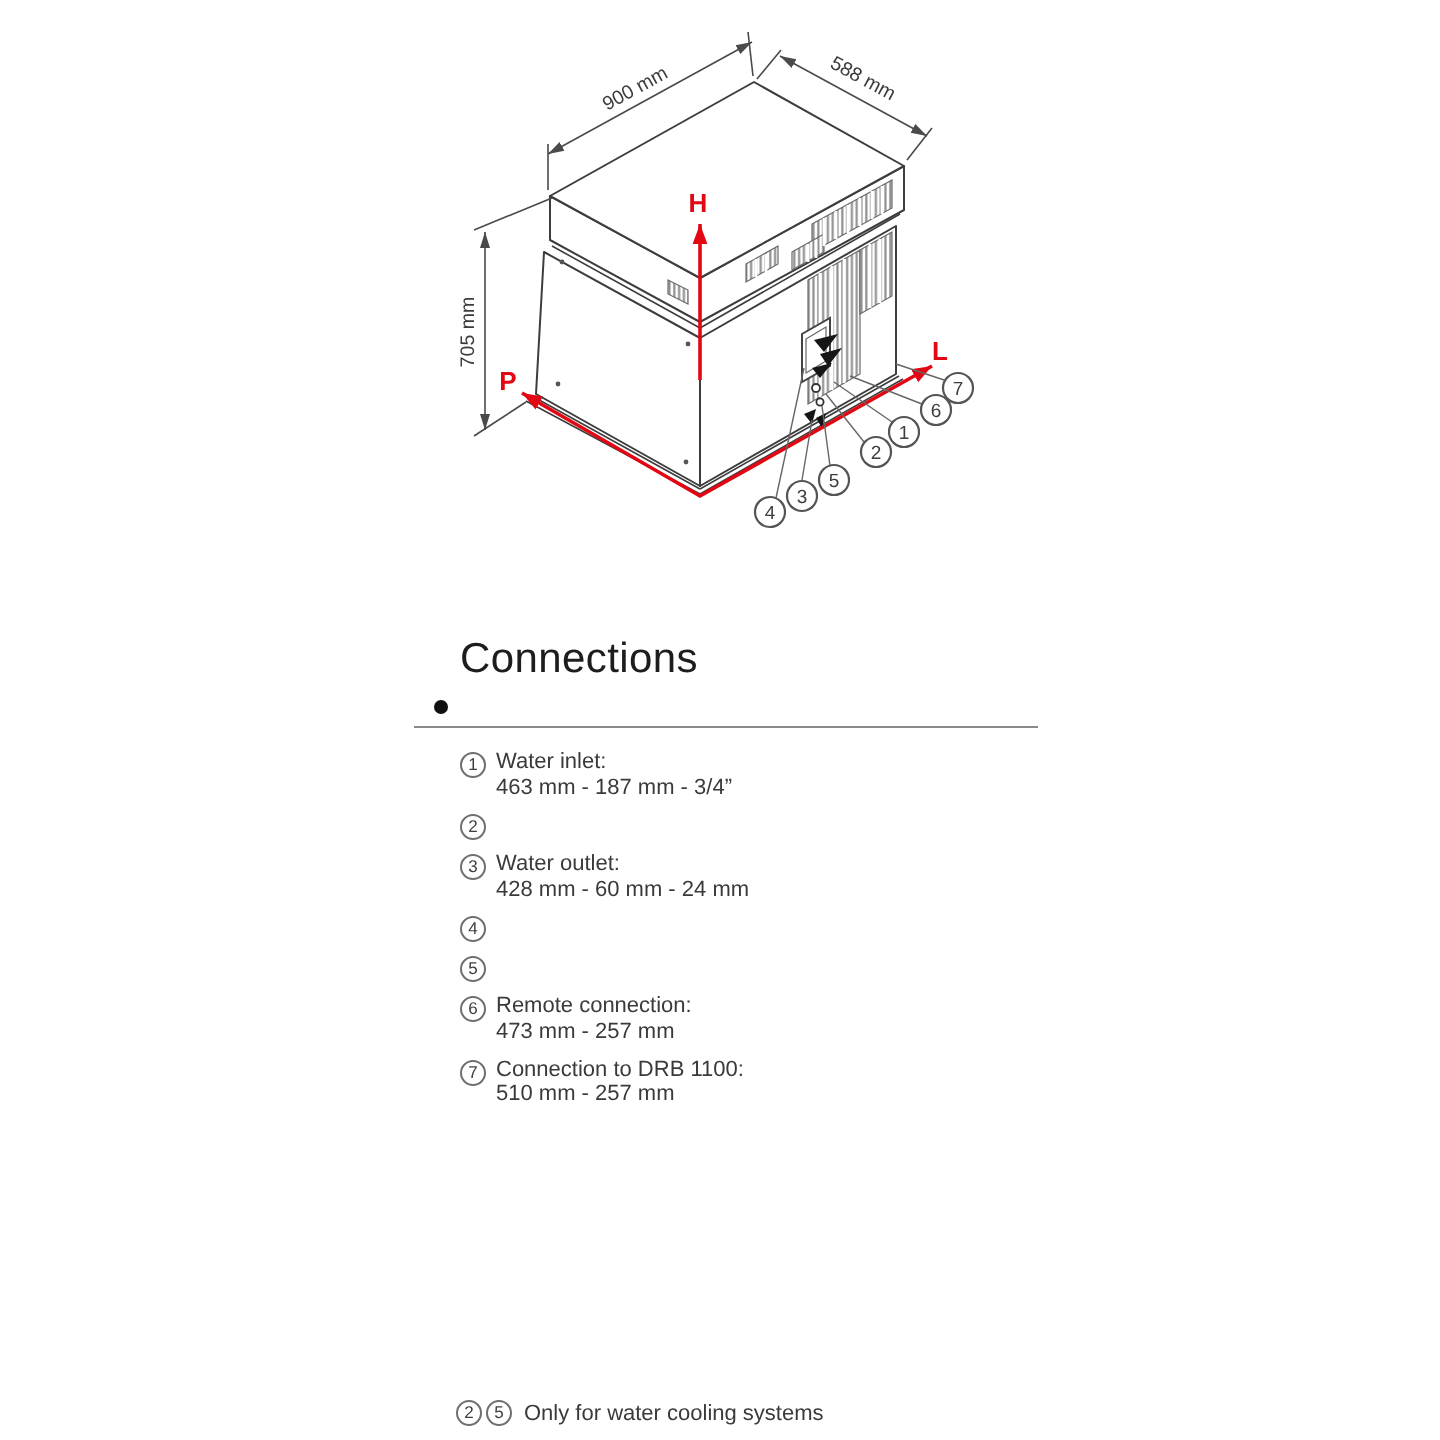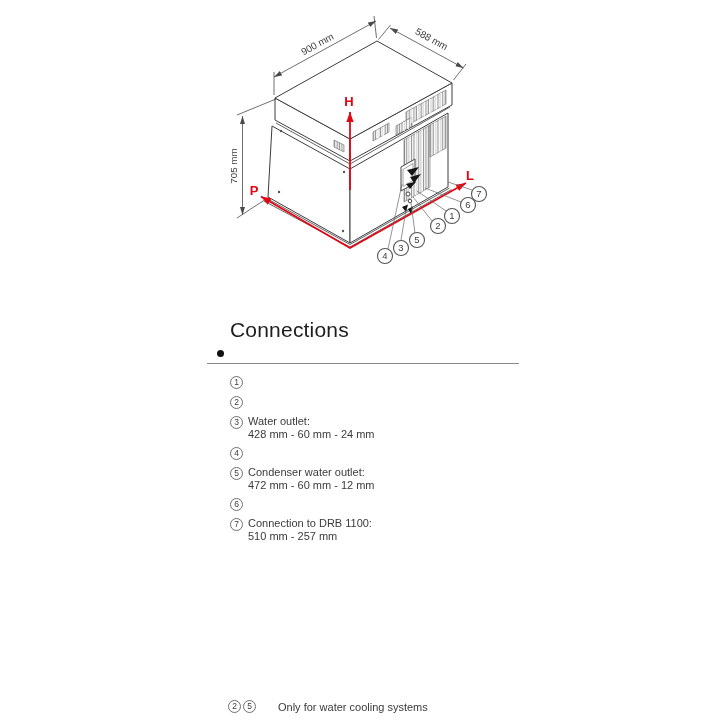--- a/index.html
+++ b/index.html
@@ -22,21 +22,21 @@
   .items{margin:12px 0 0 23px;}
   .item{display:flex;margin-bottom:7px;}
   .badge{
     flex:0 0 auto;width:11px;height:11px;border:1px solid #6f6f6f;border-radius:50%;
     font-size:8.5px;line-height:11px;text-align:center;color:#3d3d3d;margin:0 5px 0 0;
   }
   .item-text{font-size:11px;line-height:11.6px;color:#3a3a3a;}
   .item-text .value{margin-top:1px;}
   #footnote{position:absolute;left:228px;top:700px;display:flex;align-items:center;}
   #footnote .badge{margin-right:2px;}
-  #footnote .foot-text{font-size:11px;color:#3a3a3a;margin-left:20px;}
+  #footnote .foot-text{font-size:11px;color:#3a3a3a;margin-left:4px;}
 </style>
 </head>
 <body>
 
 <svg id="diagram" viewBox="0 0 720 320">
   <defs>
     <marker id="dimarr" markerUnits="userSpaceOnUse" markerWidth="9" markerHeight="7" refX="8" refY="3.5" orient="auto-start-reverse">
       <path d="M0,1 L8,3.5 L0,6 Z" fill="#4a4a4a"></path>
     </marker>
     <marker id="redarr" markerUnits="userSpaceOnUse" markerWidth="12" markerHeight="9" refX="10" refY="4.5" orient="auto-start-reverse">
@@ -174,43 +174,47 @@
 <div id="connections">
   <h2 class="title">Connections</h2>
   <div class="bullet-row">
     <span class="bullet"></span>
   </div>
   <hr class="rule">
 
   <div class="items">
     <div class="item">
       <span class="badge">1</span>
+      <div class="item-text">
+          <div class="label">Water inlet:</div>
+        <div class="value">463 mm - 187 mm - 3/4”</div>
+        </div>
     </div>
     <div class="item">
       <span class="badge">2</span>
     </div>
     <div class="item">
       <span class="badge">3</span>
       <div class="item-text">
           <div class="label">Water outlet:</div>
         <div class="value">428 mm - 60 mm - 24 mm</div>
         </div>
     </div>
     <div class="item">
       <span class="badge">4</span>
     </div>
     <div class="item">
       <span class="badge">5</span>
-      <div class="item-text">
-          <div class="label">Condenser water outlet:</div>
-        <div class="value">472 mm - 60 mm - 12 mm</div>
-        </div>
     </div>
     <div class="item">
       <span class="badge">6</span>
+      <div class="item-text">
+          <div class="label">Remote connection:</div>
+        <div class="value">473 mm - 257 mm</div>
+        </div>
     </div>
     <div class="item">
       <span class="badge">7</span>
       <div class="item-text">
           <div class="label">Connection to DRB 1100:</div>
         <div class="value">510 mm - 257 mm</div>
         </div>
     </div>
   </div>
 </div>

